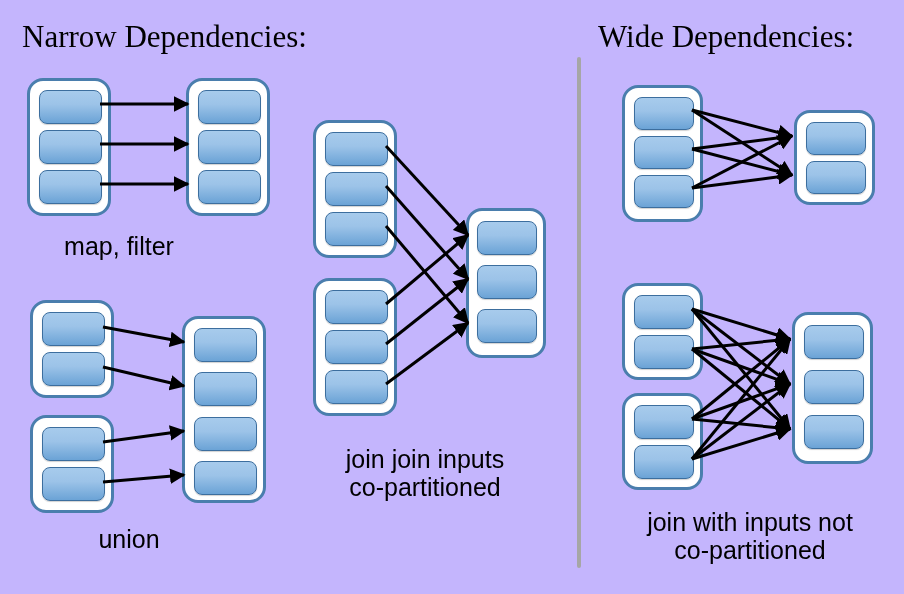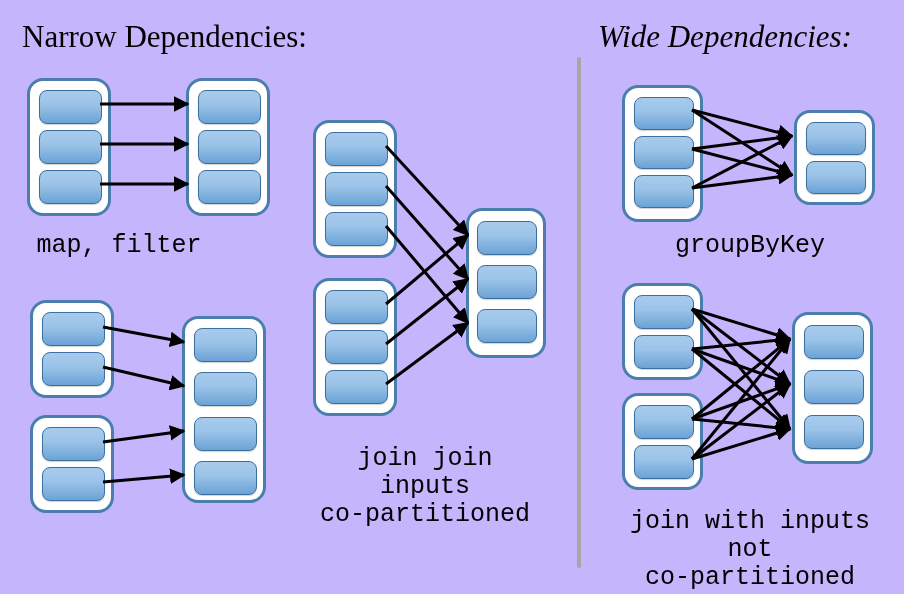--- a/index.html
+++ b/index.html
@@ -19,21 +19,21 @@
   .section-title {
     position: absolute;
     font-family: "Liberation Serif", serif;
     font-size: 31px;
     color: #000000;
     white-space: nowrap;
     letter-spacing: 0px;
   }
   .caption {
     position: absolute;
-    font-family: Liberation Mono, monospace;
+    font-family: Liberation Sans, sans-serif;
     font-size: 25px;
     color: #000000;
     text-align: center;
     line-height: 1.12;
     white-space: pre-line;
   }
   .divider {
     position: absolute;
     background: #a6a6a6;
     width: 4px;
@@ -66,21 +66,21 @@
     pointer-events: none;
   }
 </style>
 </head>
 <body>
 
 <div id="canvas">
 
   <div class="section-title" style="left:22px; top:19px;">Narrow Dependencies:</div>
 
-  <div class="section-title" style="left:598px; top:19px;font-style:italic;">Wide Dependencies:</div>
+  <div class="section-title" style="left:598px; top:19px;">Wide Dependencies:</div>
 
   <div class="divider" style="left:577px; top:57px; height:511px;"></div>
 
   <div class="rdd" style="left:27px; top:78px; width:84px; height:138px;">
     <div class="part" style="left:9px;  top:9px;  width:63px; height:34px;"></div>
     <div class="part" style="left:9px;  top:49px; width:63px; height:34px;"></div>
     <div class="part" style="left:9px;  top:89px; width:63px; height:34px;"></div>
   </div>
 
   <div class="rdd" style="left:186px; top:78px; width:84px; height:138px;">
@@ -101,20 +101,21 @@
     <div class="part" style="left:9px; top:49px; width:63px; height:34px;"></div>
   </div>
 
   <div class="rdd" style="left:182px; top:316px; width:84px; height:187px;">
     <div class="part" style="left:9px; top:9px;   width:63px; height:34px;"></div>
     <div class="part" style="left:9px; top:53px;  width:63px; height:34px;"></div>
     <div class="part" style="left:9px; top:98px;  width:63px; height:34px;"></div>
     <div class="part" style="left:9px; top:142px; width:63px; height:34px;"></div>
   </div>
 
+  <div class="caption" style="left:38px; top:525px; width:182px;">union</div>
 
   <div class="rdd" style="left:313px; top:120px; width:84px; height:138px;">
     <div class="part" style="left:9px; top:9px;  width:63px; height:34px;"></div>
     <div class="part" style="left:9px; top:49px; width:63px; height:34px;"></div>
     <div class="part" style="left:9px; top:89px; width:63px; height:34px;"></div>
   </div>
 
   <div class="rdd" style="left:313px; top:278px; width:84px; height:138px;">
     <div class="part" style="left:9px; top:9px;  width:63px; height:34px;"></div>
     <div class="part" style="left:9px; top:49px; width:63px; height:34px;"></div>
@@ -134,21 +135,20 @@
     <div class="part" style="left:9px; top:9px;  width:60px; height:33px;"></div>
     <div class="part" style="left:9px; top:48px; width:60px; height:33px;"></div>
     <div class="part" style="left:9px; top:87px; width:60px; height:33px;"></div>
   </div>
 
   <div class="rdd" style="left:794px; top:110px; width:81px; height:95px;">
     <div class="part" style="left:9px; top:9px;  width:60px; height:33px;"></div>
     <div class="part" style="left:9px; top:48px; width:60px; height:33px;"></div>
   </div>
 
-  <div class="caption" style="left:630px; top:232px; width:240px;">groupByKey</div>
 
   <div class="rdd" style="left:622px; top:283px; width:81px; height:97px;">
     <div class="part" style="left:9px; top:9px;  width:60px; height:34px;"></div>
     <div class="part" style="left:9px; top:49px; width:60px; height:34px;"></div>
   </div>
 
   <div class="rdd" style="left:622px; top:393px; width:81px; height:97px;">
     <div class="part" style="left:9px; top:9px;  width:60px; height:34px;"></div>
     <div class="part" style="left:9px; top:49px; width:60px; height:34px;"></div>
   </div>

